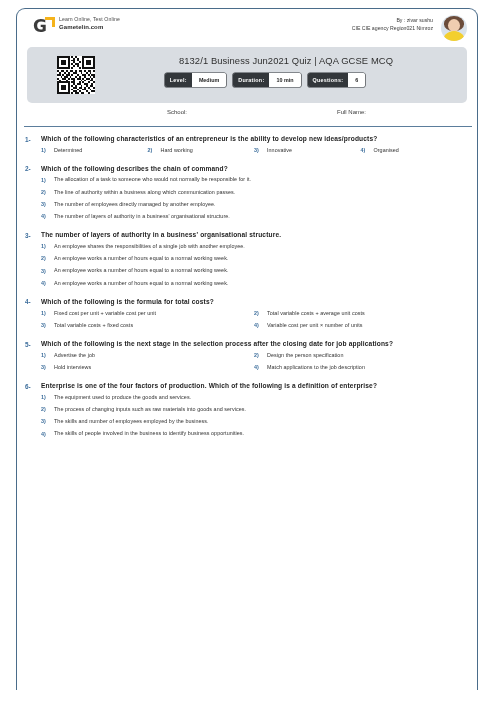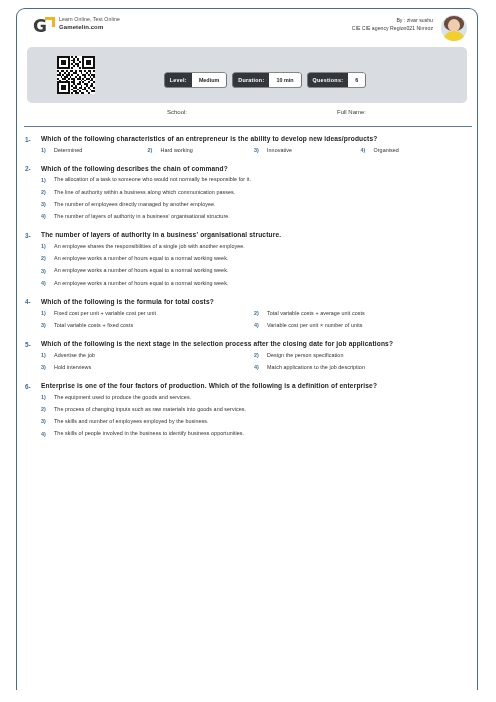--- a/index.html
+++ b/index.html
@@ -266,20 +266,21 @@
           <rect x="16" y="19" width="1" height="1"></rect>
             <rect x="19" y="19" width="2" height="1"></rect>
           <rect x="8" y="20" width="1" height="1"></rect>
             <rect x="10" y="20" width="2" height="1"></rect>
           <rect x="13" y="20" width="2" height="1"></rect>
             <rect x="17" y="20" width="1" height="1"></rect>
         </g>
       </svg>
     </div>
 
+    <div class="quiz-title">8132/1 Business Jun2021 Quiz | AQA GCSE MCQ</div>
 
     <div class="badges">
       <div class="badge">
         <span class="k">Level:</span>
         <span class="v">Medium</span>
       </div>
       <div class="badge">
         <span class="k">Duration:</span>
         <span class="v">10 min</span>
       </div>

